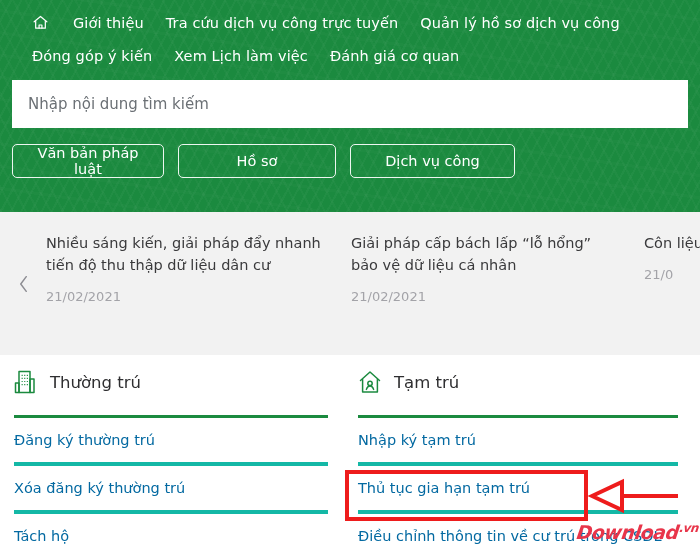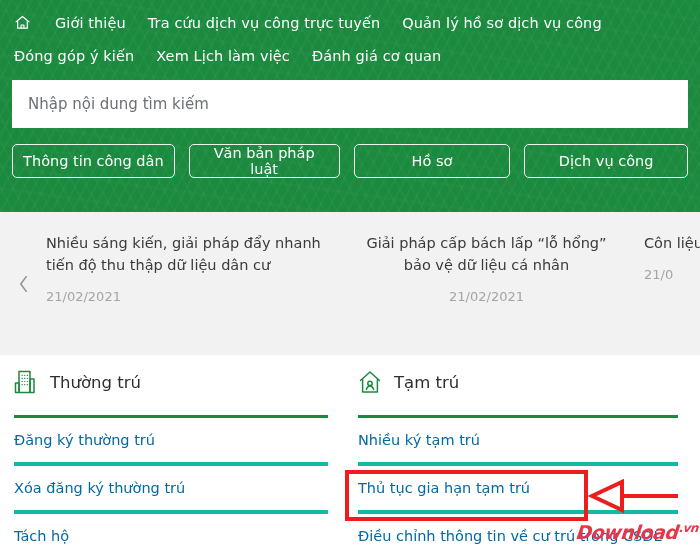--- a/index.html
+++ b/index.html
@@ -27,21 +27,21 @@
       repeating-linear-gradient(8deg, rgba(255,255,255,.06) 0px, rgba(255,255,255,.06) 3px, rgba(0,0,0,0) 3px, rgba(0,0,0,0) 22px);
     pointer-events: none;
   }
   .header-inner { position: relative; z-index: 2; }
 
   
   .nav-row {
     display: flex;
     align-items: center;
     white-space: nowrap;
-    padding-left: 14px;
+    padding-left: 32px;
   }
   .nav-row.row1 { height: 33px; margin-top: 7px; }
   .nav-row.row2 { height: 32px; }
   .nav-item {
     color: #ffffff;
     font-size: 14.5px;
     line-height: 1;
     margin-right: 22px;
     cursor: pointer;
     letter-spacing: .1px;
@@ -103,21 +103,21 @@
     color: #8d8d93;
     cursor: pointer;
     user-select: none;
   }
   .car-track { display: flex; flex: 1; overflow: hidden; }
   .news-card {
     flex: 0 0 auto;
     padding: 20px 22px 0 0;
   }
   .news-card.c1 { width: 305px; }
-  .news-card.c2 { width: 293px; text-align: center; }
+  .news-card.c2 { width: 293px; }
   .news-card.c3 { width: 160px; }
   .news-title {
     font-size: 14.5px;
     line-height: 1.52;
     color: #3a3a3c;
   }
   .news-date {
     margin-top: 13px;
     font-size: 13px;
     color: #a3a3a8;
@@ -211,21 +211,20 @@
         <div class="nav-item">Đóng góp ý kiến</div>
         <div class="nav-item">Xem Lịch làm việc</div>
         <div class="nav-item">Đánh giá cơ quan</div>
       </div>
 
       <div class="search-wrap">
         <input class="search-input" type="text" placeholder="Nhập nội dung tìm kiếm" style="">
       </div>
 
       <div class="btn-row">
-        <button class="qbtn w1">Thông tin công dân</button>
         <button class="qbtn w2">Văn bản pháp luật</button>
         <button class="qbtn w3">Hồ sơ</button>
         <button class="qbtn w4">Dịch vụ công</button>
       </div>
 
     </div>
   </div>
 
   <div class="carousel">
     <div class="car-arrow">
@@ -287,21 +286,21 @@
             <path d="M2.5 11.5 L12 3 L21.5 11.5"></path>
             <path d="M4.6 10.6 V23 h14.8 V10.6"></path>
             <circle cx="12" cy="14.4" r="2.2"></circle>
             <path d="M8.4 20.4 c0.7 -2.4 2 -3.4 3.6 -3.4 c1.6 0 2.9 1 3.6 3.4"></path>
           </svg>
         </span>
         <div class="svc-title">Tạm trú</div>
       </div>
       <div class="svc-rule"></div>
       <ul class="svc-list">
-        <li class="svc-item">Nhiều ký tạm trú</li>
+        <li class="svc-item">Nhập ký tạm trú</li>
         <li class="svc-item">Thủ tục gia hạn tạm trú</li>
         <li class="svc-item">Điều chỉnh thông tin về cư trú trong CSDL</li>
       </ul>
     </div>
 
   </div>
 
   <div class="anno-box"></div>
 
   <div class="anno-arrow">

